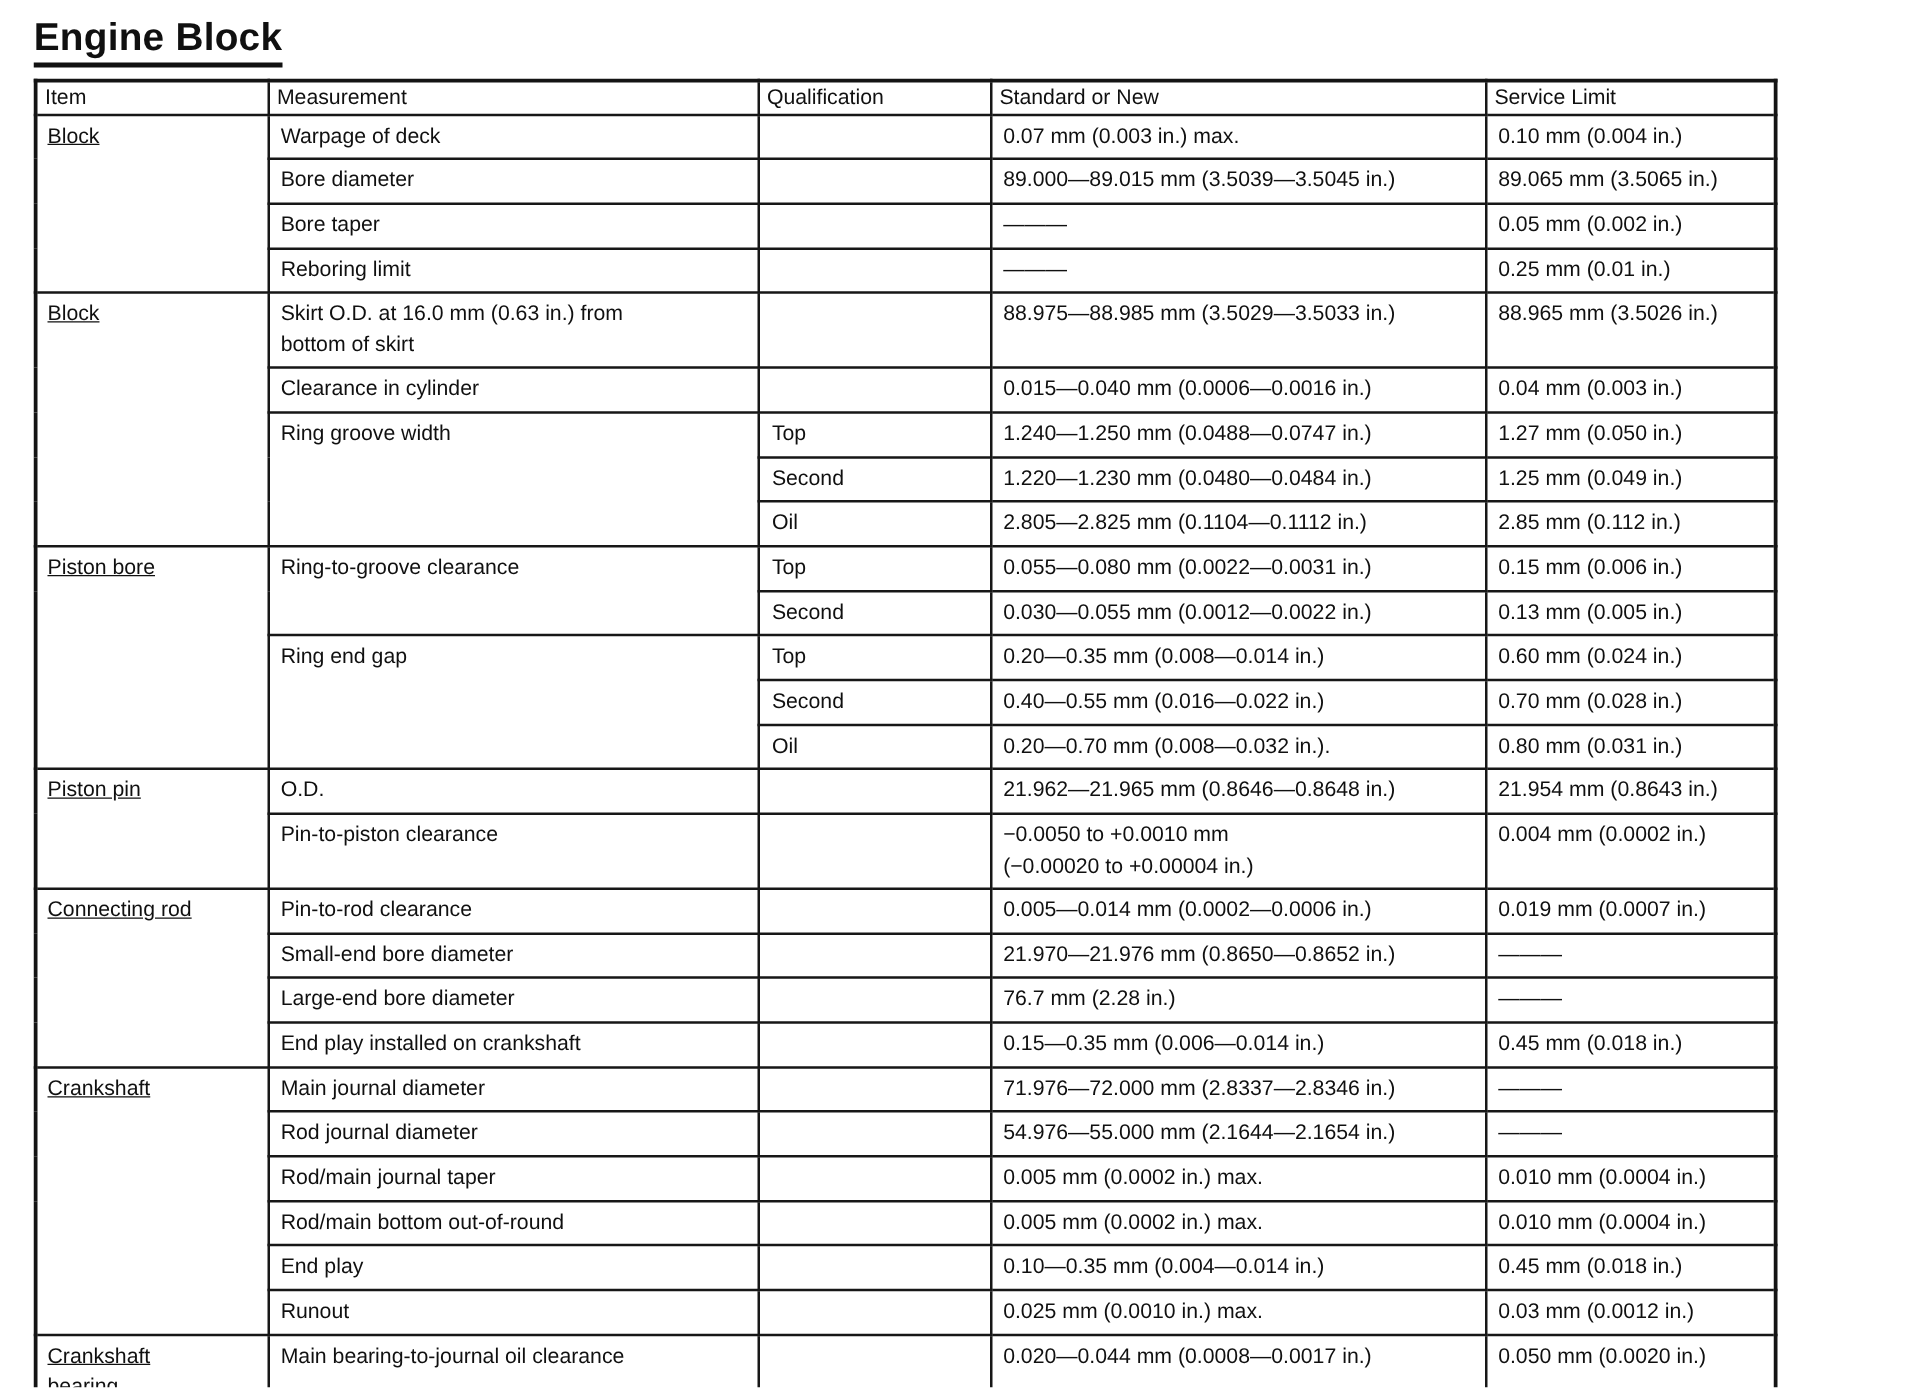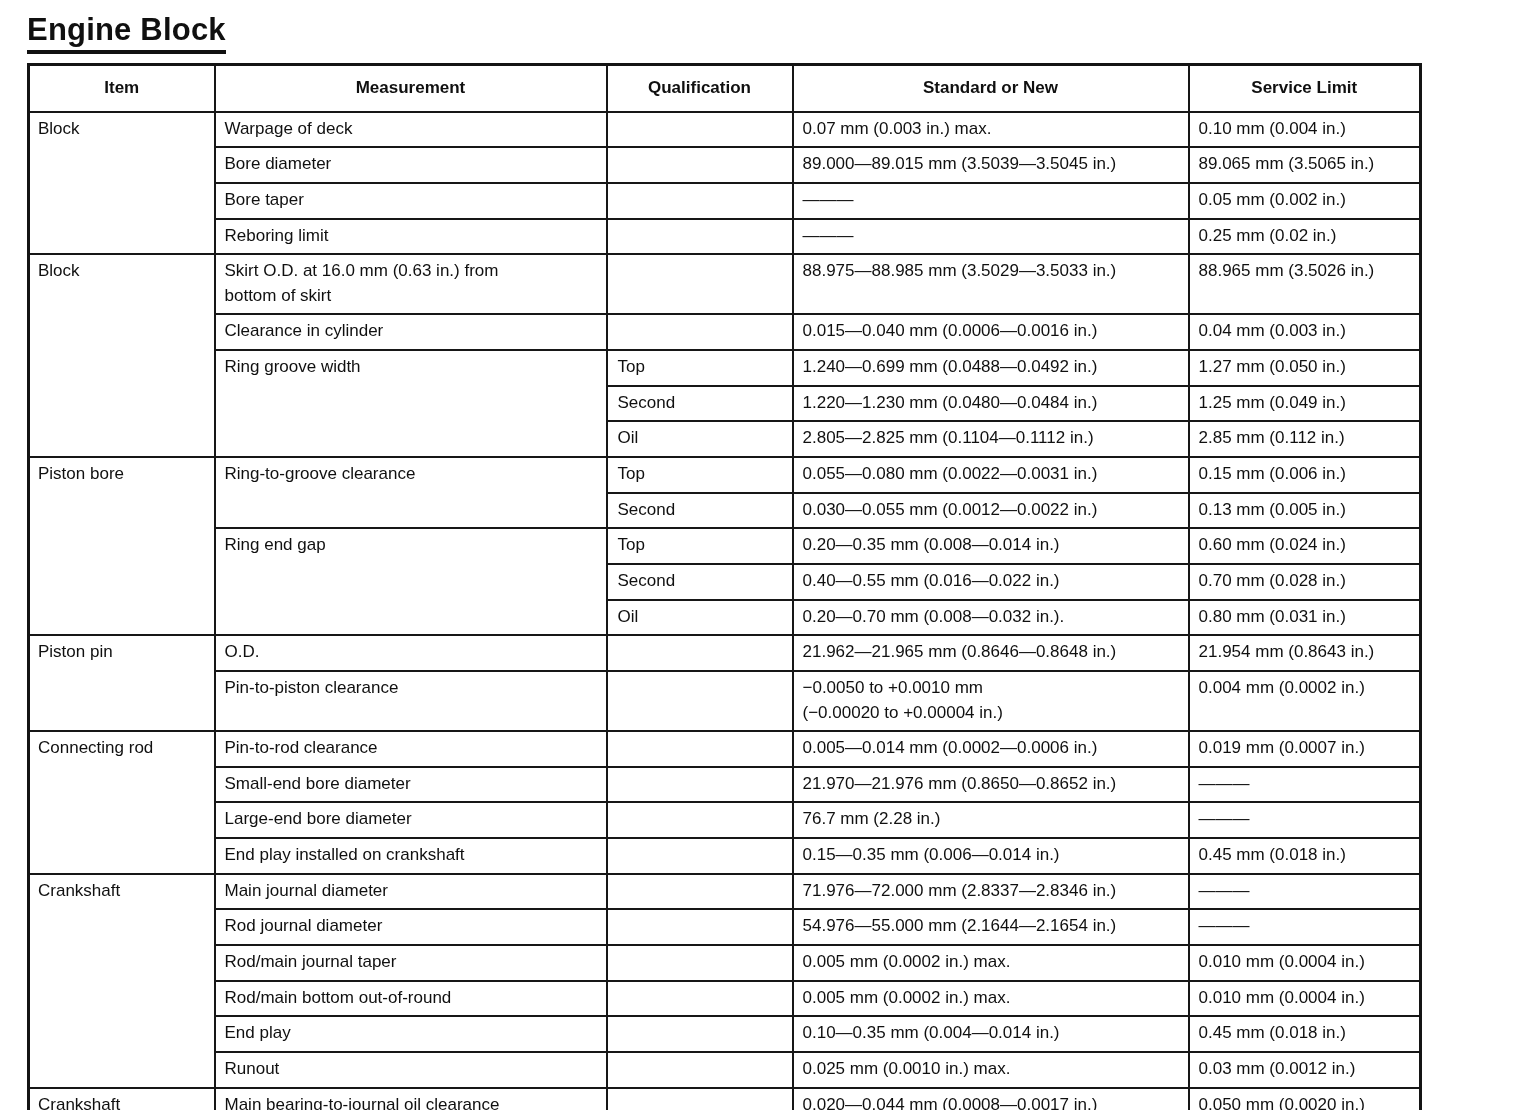--- a/index.html
+++ b/index.html
@@ -37,27 +37,28 @@
     border: 2px solid #171717;
     font-size: 17px;
     line-height: 1.45;
     padding: 4px 9px 5px 9px;
     vertical-align: top;
     text-align: left;
     white-space: pre-line;
     overflow: hidden;
   }
   .spec thead th {
-    text-align: center;
-    font-weight: bold;
-    padding: 10px 6px;
+    text-align: left;
+    font-weight: normal;
+    padding: 0 6px;
     white-space: nowrap;
   }
   .spec td.item-cell {
     padding-left: 8px;
+    text-decoration: underline;
   }
   .spec td.qualification-cell {
     padding-left: 10px;
   }
 </style>
 </head>
 <body>
 
 <div class="page">
   <h1 class="title">Engine Block</h1>
@@ -96,40 +97,40 @@
         <tr>
           <td rowspan="1" class="measurement-cell">Bore taper</td>
           <td class="qualification-cell"></td>
           <td class="standard-cell">———</td>
           <td class="service-limit-cell">0.05 mm (0.002 in.)</td>
         </tr>
         <tr>
           <td rowspan="1" class="measurement-cell">Reboring limit</td>
           <td class="qualification-cell"></td>
           <td class="standard-cell">———</td>
-          <td class="service-limit-cell">0.25 mm (0.02 in.)</td>
+          <td class="service-limit-cell">0.25 mm (0.01 in.)</td>
         </tr>
         <tr>
           <td rowspan="5" class="item-cell">Block</td>
           <td rowspan="1" class="measurement-cell">Skirt O.D. at 16.0 mm (0.63 in.) from
 bottom of skirt</td>
           <td class="qualification-cell"></td>
           <td class="standard-cell">88.975—88.985 mm (3.5029—3.5033 in.)</td>
           <td class="service-limit-cell">88.965 mm (3.5026 in.)</td>
         </tr>
         <tr>
           <td rowspan="1" class="measurement-cell">Clearance in cylinder</td>
           <td class="qualification-cell"></td>
           <td class="standard-cell">0.015—0.040 mm (0.0006—0.0016 in.)</td>
           <td class="service-limit-cell">0.04 mm (0.003 in.)</td>
         </tr>
         <tr>
           <td rowspan="3" class="measurement-cell">Ring groove width</td>
           <td class="qualification-cell">Top</td>
-          <td class="standard-cell">1.240—0.699 mm (0.0488—0.0492 in.)</td>
+          <td class="standard-cell">1.240—1.250 mm (0.0488—0.0747 in.)</td>
           <td class="service-limit-cell">1.27 mm (0.050 in.)</td>
         </tr>
         <tr>
           <td class="qualification-cell">Second</td>
           <td class="standard-cell">1.220—1.230 mm (0.0480—0.0484 in.)</td>
           <td class="service-limit-cell">1.25 mm (0.049 in.)</td>
         </tr>
         <tr>
           <td class="qualification-cell">Oil</td>
           <td class="standard-cell">2.805—2.825 mm (0.1104—0.1112 in.)</td>

